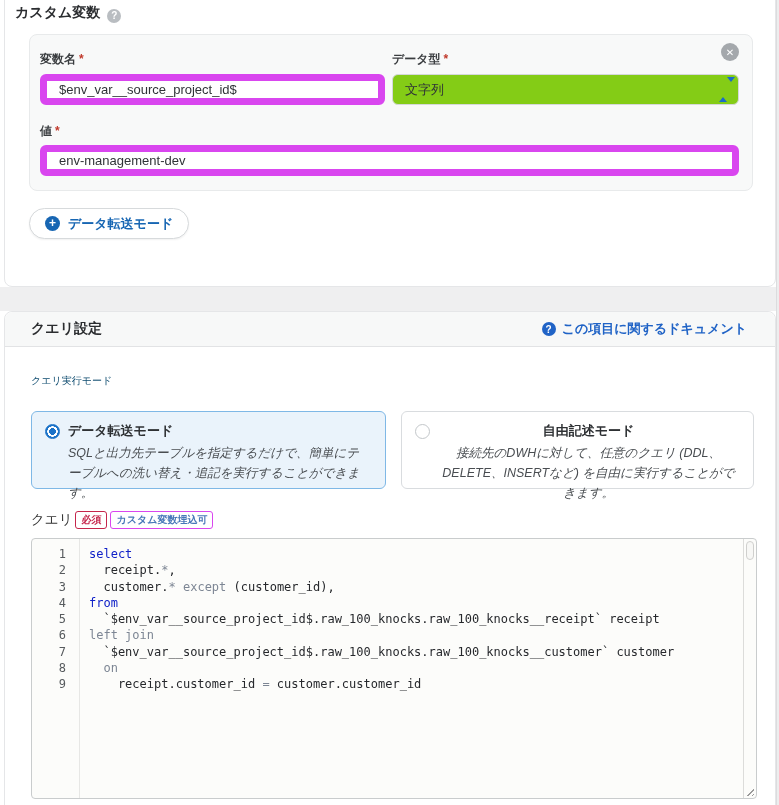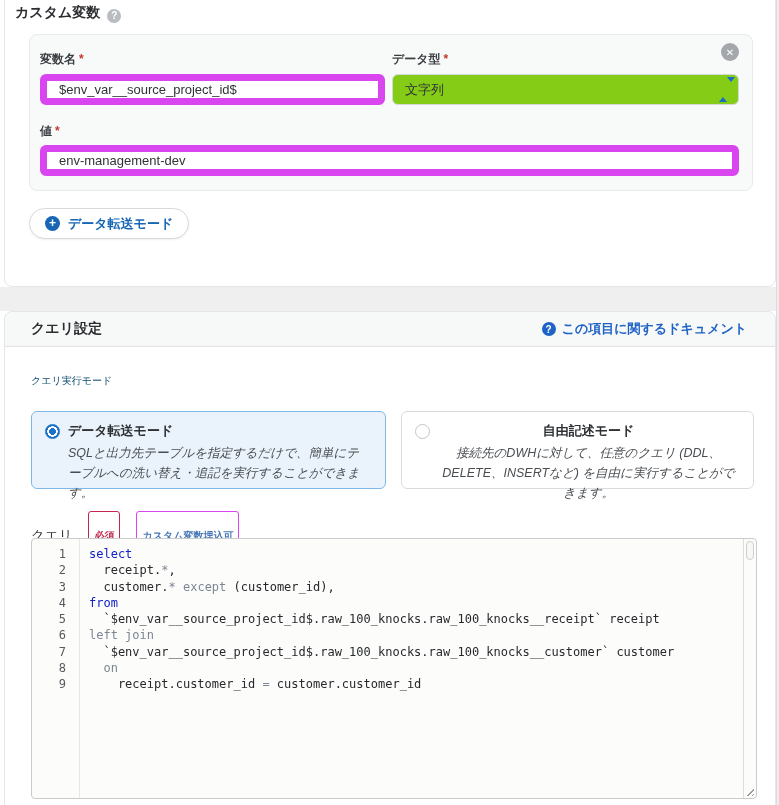--- a/index.html
+++ b/index.html
@@ -107,23 +107,23 @@
   .mode-card.unselected { left:396px; width:353px; background:#ffffff; border:1px solid #d9dcdf;text-align:center; }
   .radio { position:absolute; left:13px; top:12px; width:15px; height:15px; border-radius:50%; }
   .radio.on {
     background:radial-gradient(circle, #1b72c8 0 3.2px, #ffffff 3.6px 5px, #1b72c8 5.4px);
     border:1px solid #1b72c8;
   }
   .radio.off { background:#fff; border:1px solid #c3c7ca; }
   .mode-title { font-size:13px; font-weight:bold; color:#2e3134; margin-bottom:4px; }
   .mode-desc { font-size:12.5px; color:#494d51; line-height:1.58;font-style:italic; }
 
-  .query-label-row { position:absolute; left:26px; top:199px; display:flex; align-items:center; gap:16px; }
+  .query-label-row { position:absolute; left:26px; top:199px; display:flex; align-items:center; gap:3px; }
   .query-label { font-size:13.5px; color:#333; }
-  .badge { font-size:10px; font-weight:bold; border-radius:3px; padding:18px 5px; line-height:1.2; background:#fff; }
+  .badge { font-size:10px; font-weight:bold; border-radius:3px; padding:2px 5px; line-height:1.2; background:#fff; }
   .badge-red  { color:#c5254b; border:1px solid #c5254b; }
   .badge-blue { color:#4878b8; border:1px solid #d946ef; }
 
   
   .editor {
     position:absolute; left:26px; top:226px; width:726px; height:261px;
     background:#fcfcfa; border:1px solid #c9cccd; border-radius:4px;
     font-family:"DejaVu Sans Mono","Liberation Mono",monospace;
     font-size:12px; line-height:16.3px; overflow:hidden;
   }

